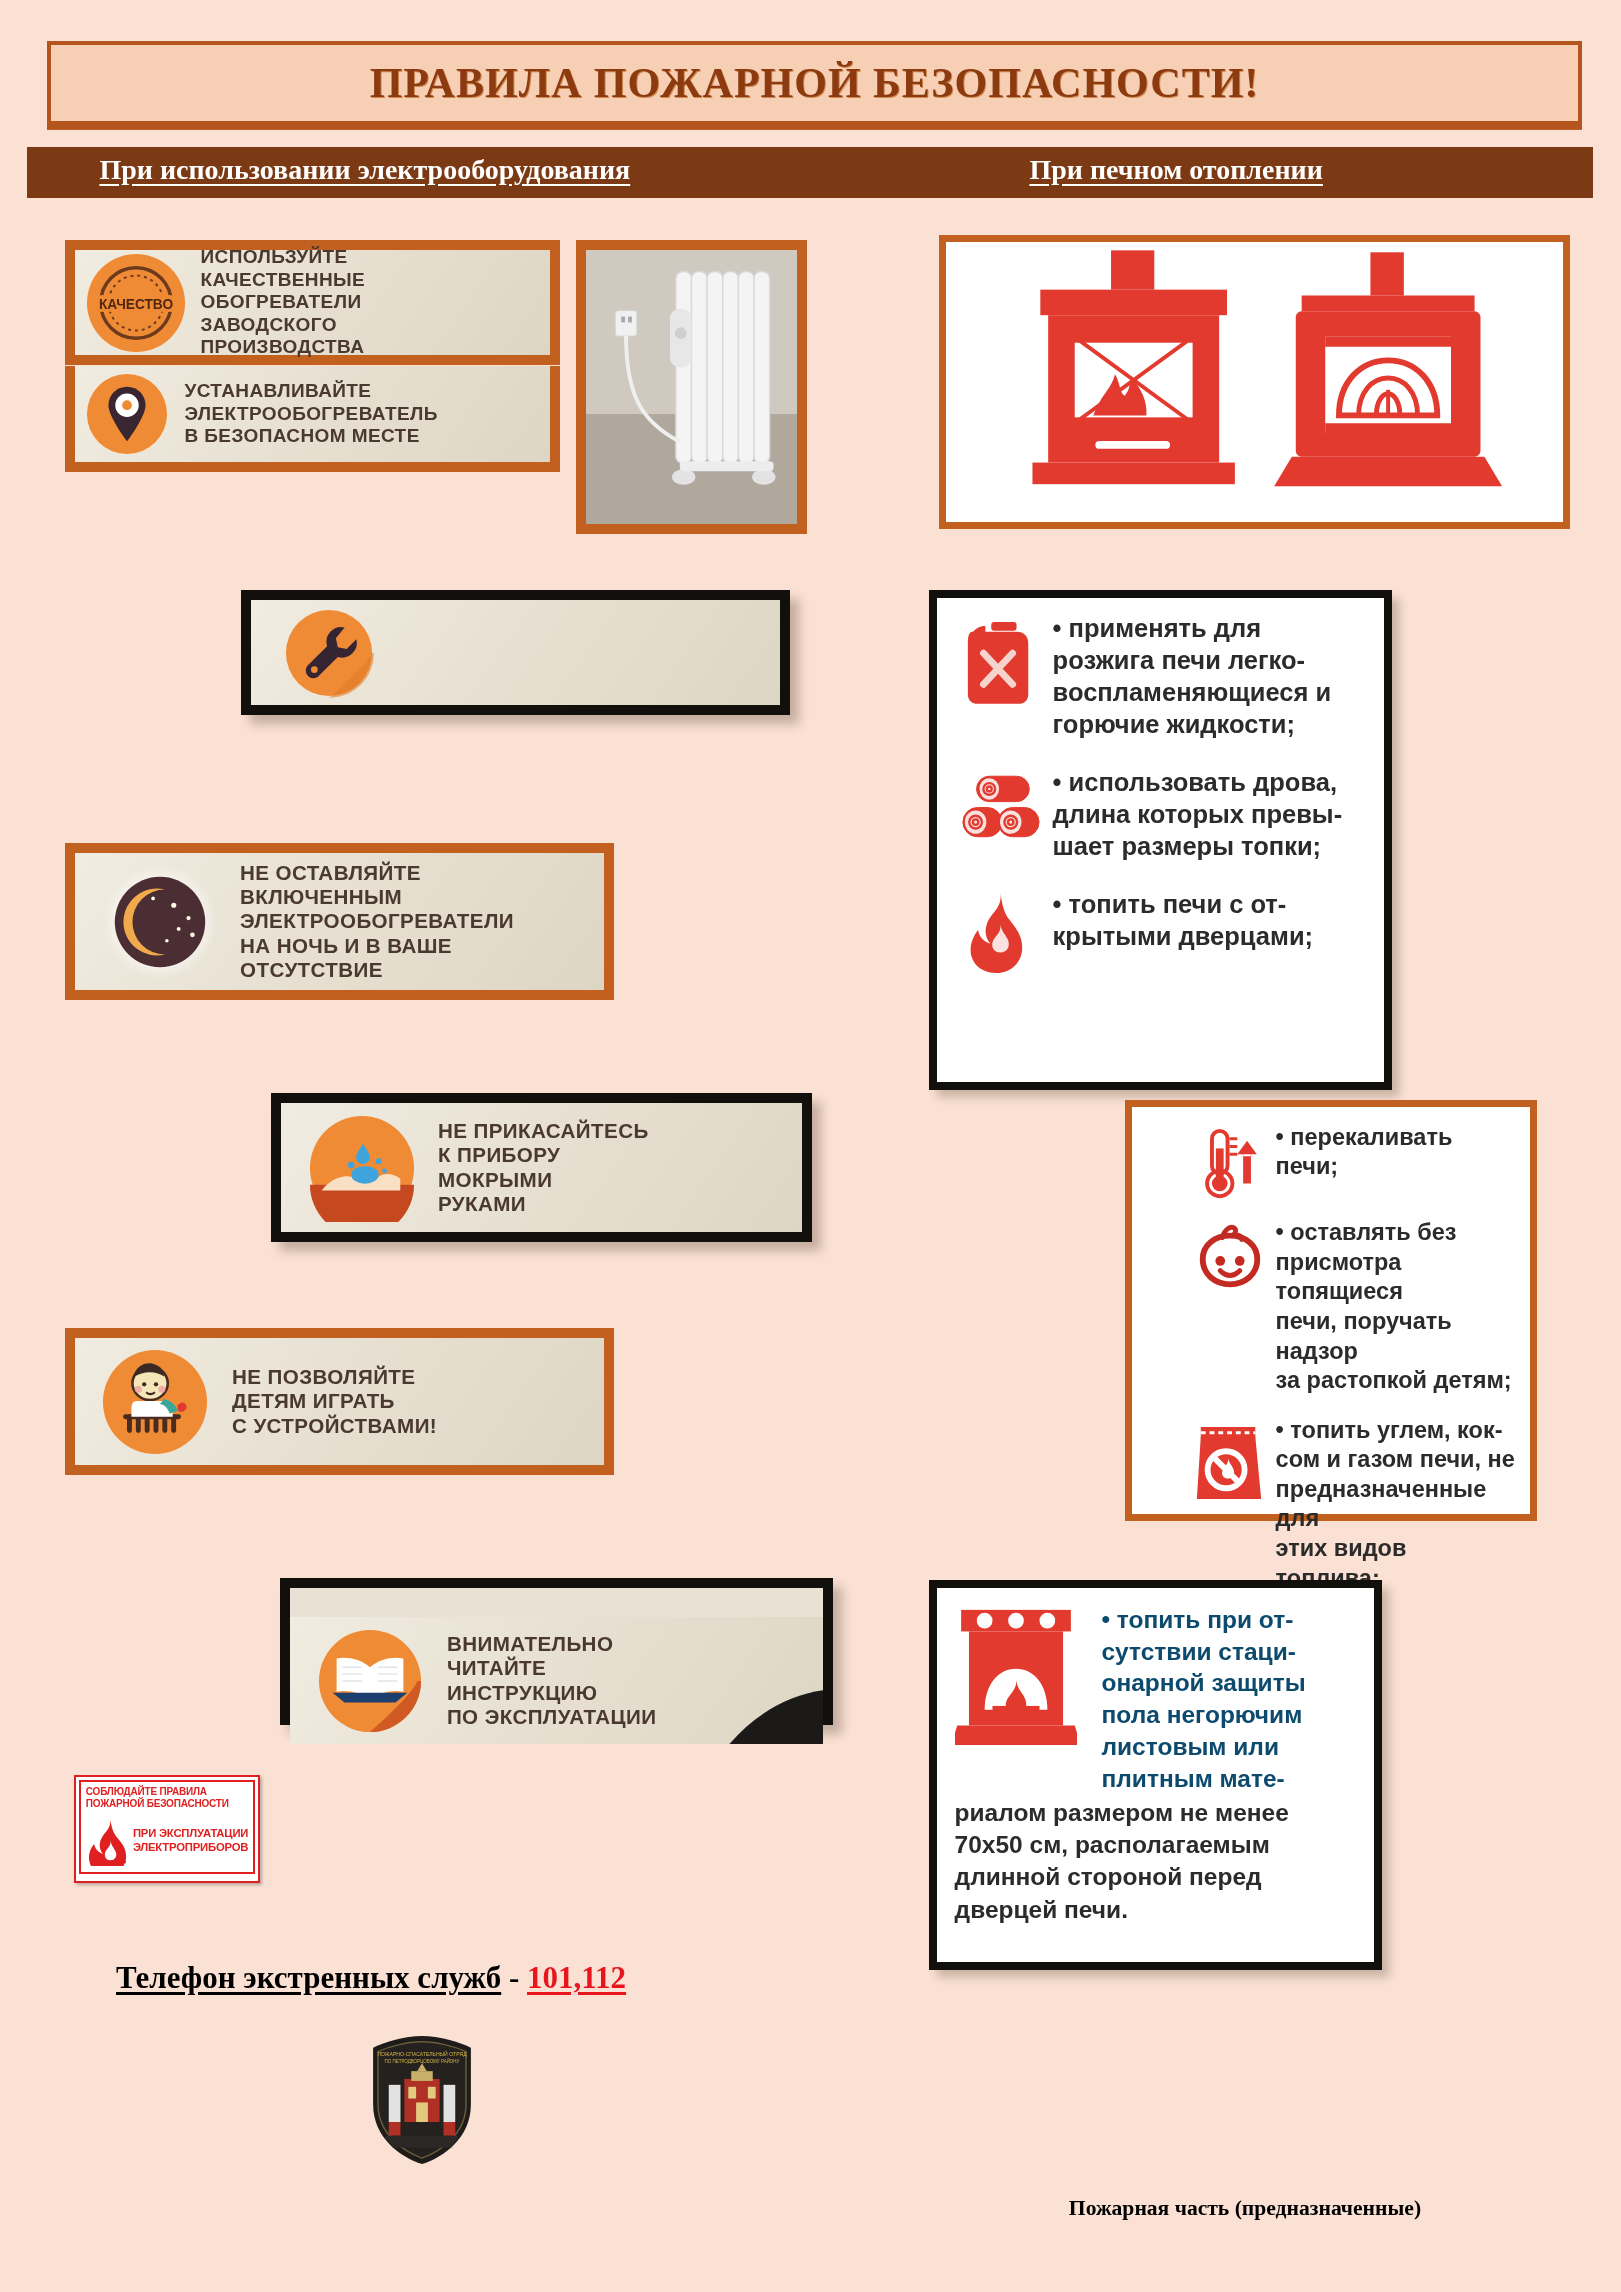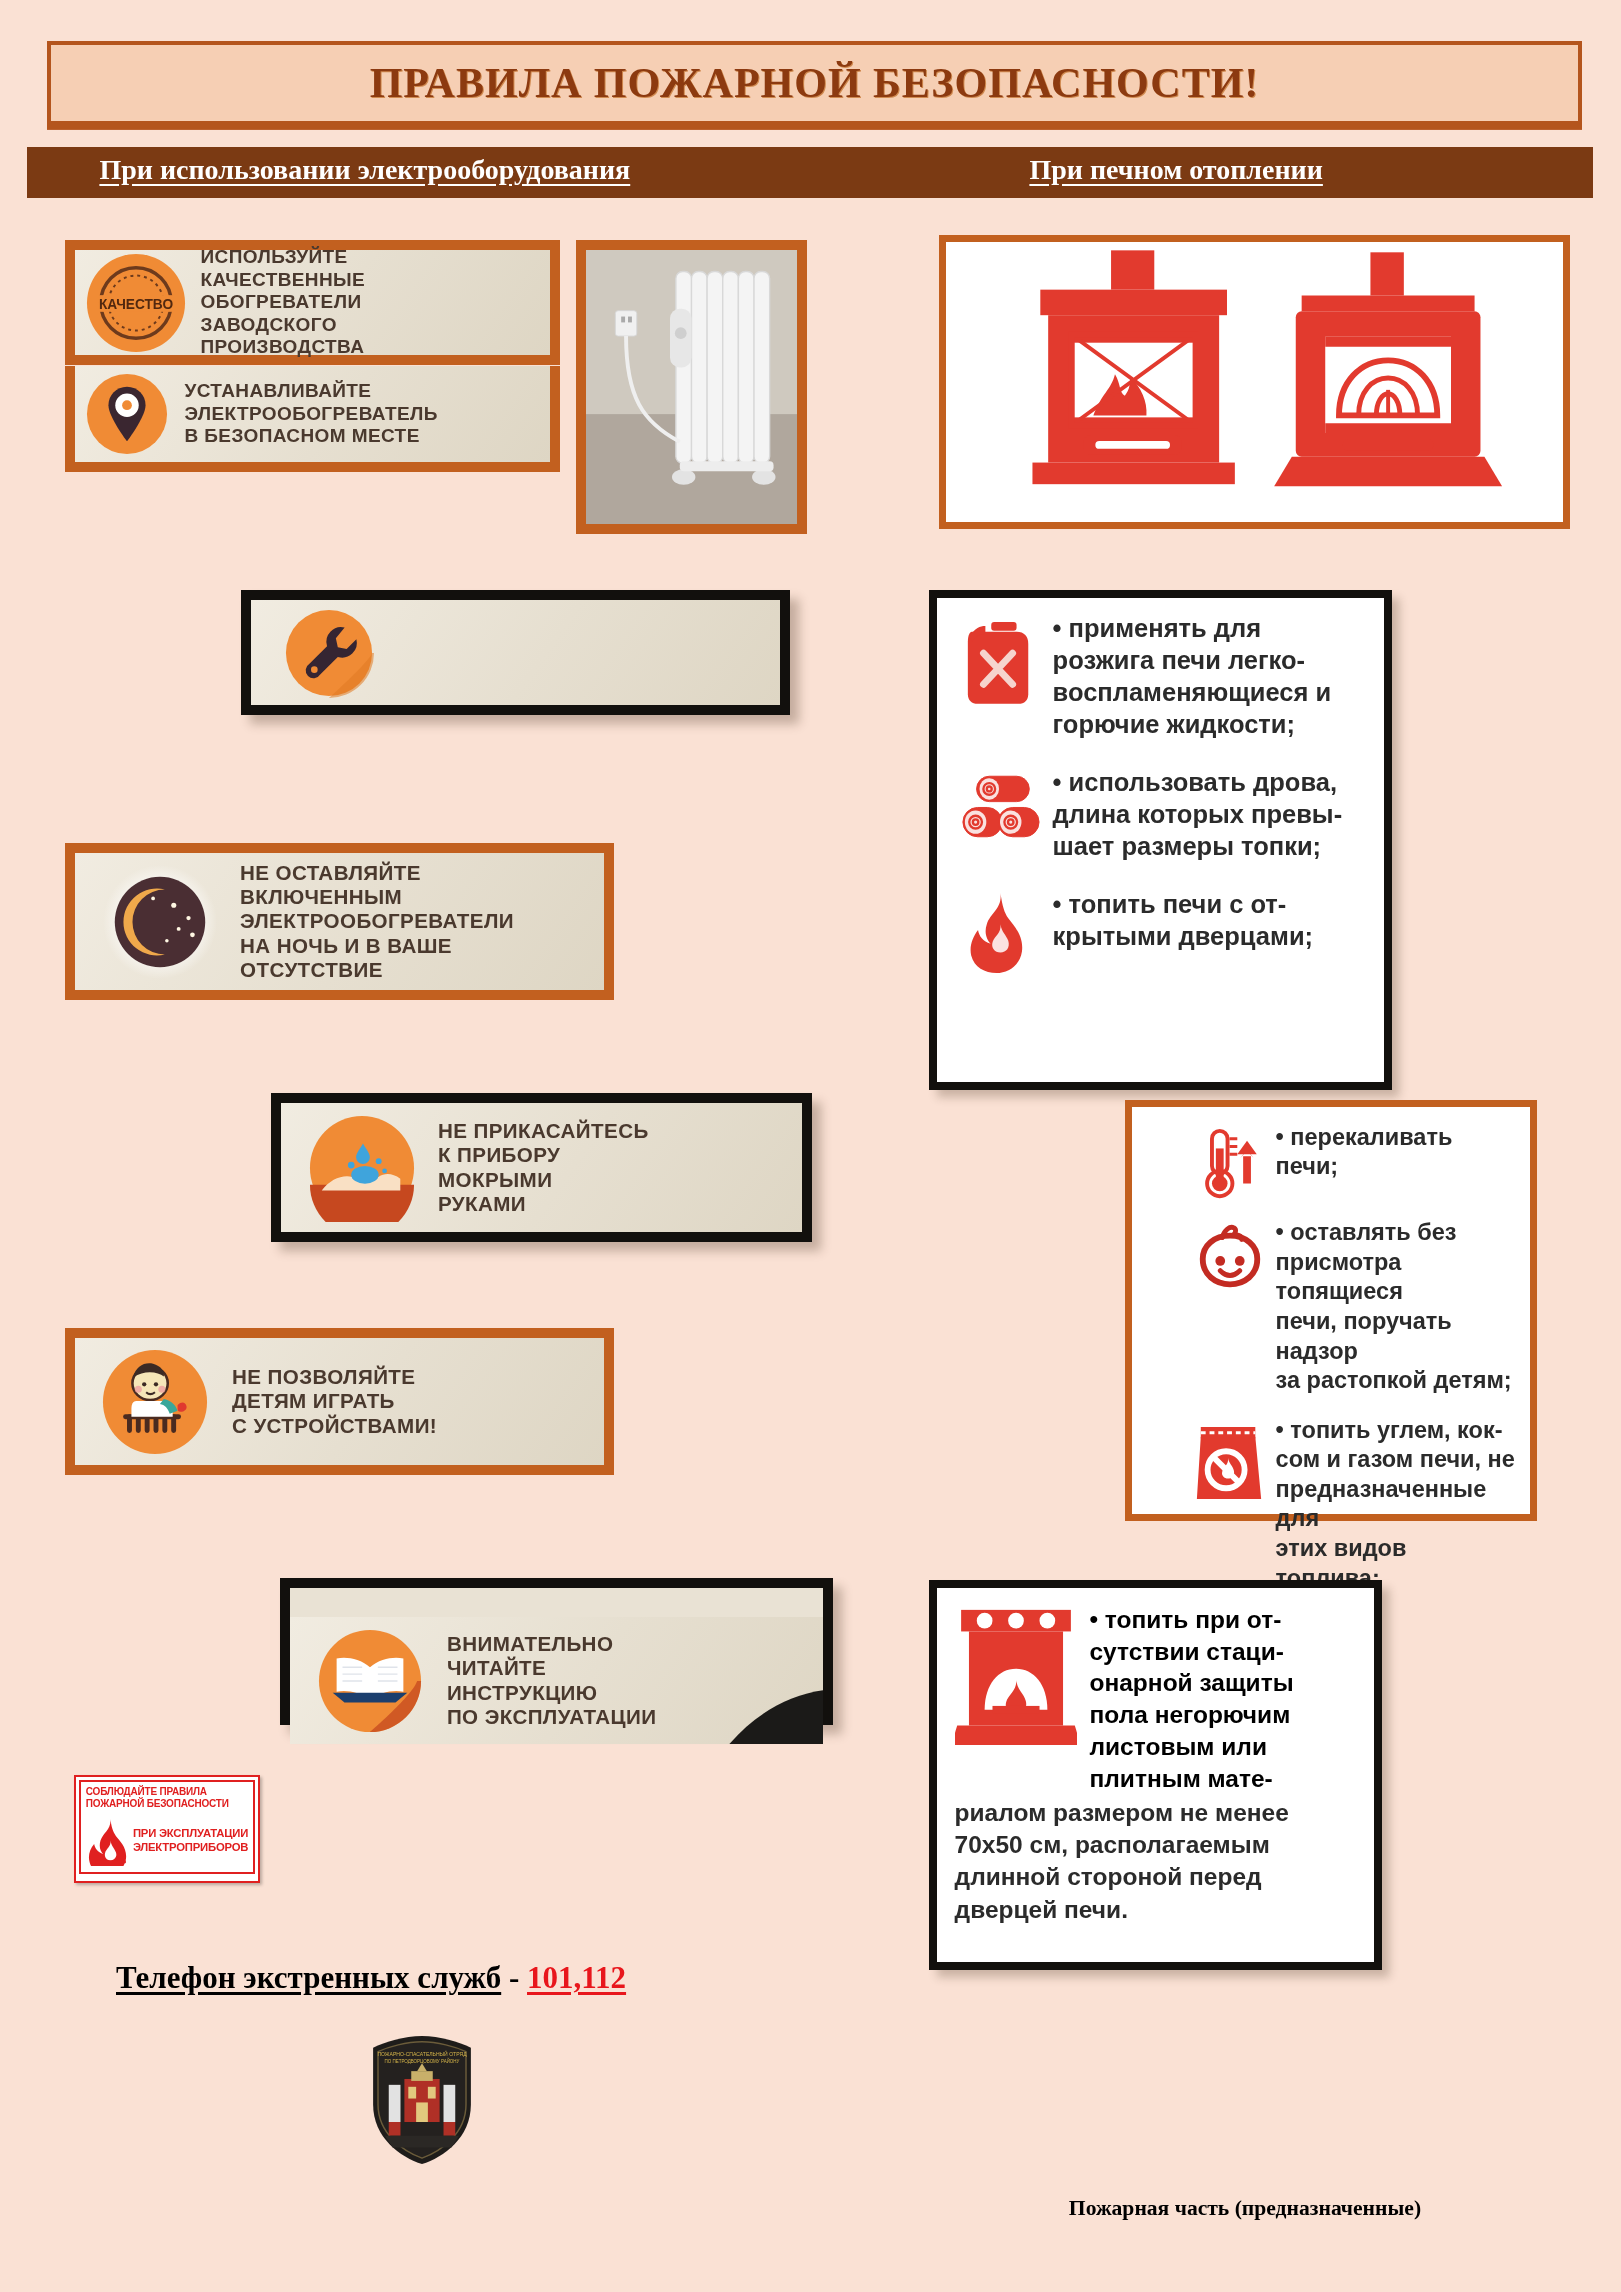--- a/index.html
+++ b/index.html
@@ -75,21 +75,21 @@
     position:absolute;left:74px;top:1775px;width:186px;height:108px;
     background:#fff;border:2.9px solid #e02020;box-sizing:border-box;
     box-shadow:2px 2px 2.9px rgba(0,0,0,.25);
   }
   .sticker-in{border:2px solid #e02020;margin:2.9px;height:calc(100% - 9.8px);
               box-sizing:border-box;padding:3.9px 4.9px;}
   .st-l1{color:#e02020;font-weight:bold;font-size:10px;text-align:left;
          line-height:1.25;letter-spacing:-0.2px;white-space:pre-line;}
   .st-bottom{display:flex;align-items:center;margin-top:3.9px;}
   .st-txt{color:#e02020;font-weight:bold;font-size:11.3px;line-height:1.3;
-          white-space:pre-line;text-align:left;flex:1;letter-spacing:-0.2px;}
+          white-space:pre-line;text-align:right;flex:1;letter-spacing:-0.2px;}
 
   
   .phone{
     position:absolute;left:116px;top:1960px;white-space:nowrap;
     font-family:"Liberation Serif",serif;font-weight:bold;font-size:31px;
   }
   .phone .lbl{color:#000;text-decoration:underline;text-underline-offset:3.9px;}
   .phone .dash{color:#000;}
   .phone .num{color:#e8161c;text-decoration:underline;text-underline-offset:3.9px;}
 
@@ -466,21 +466,21 @@
             <g fill="#fff">
                 <circle cx="30" cy="17" r="8"></circle>
                 <circle cx="62" cy="17" r="8"></circle>
                 <circle cx="94" cy="17" r="8"></circle>
               </g>
             <path d="M30 108c0-26 14-42 32-42s32 16 32 42z" fill="#fff"></path>
             <path d="M62 76c2 12-8 16-10 24-2 7 3 12 10 12s12-5 10-13c-2-8-9-11-10-23z" fill="#e23a2e"></path>
             <rect x="38" y="104" width="48" height="8" fill="#e23a2e"></rect>
           </svg>
         </div>
-        <div style="font-size:24.5px;line-height:1.3;font-weight:bold;color:#000000;white-space:pre-line;padding-left:5.9px;">• топить при от-
+        <div style="font-size:24.5px;line-height:1.3;font-weight:bold;color:#0c4a6e;white-space:pre-line;padding-left:5.9px;margin-left:12px;">• топить при от-
 сутствии стаци-
 онарной защиты
 пола негорючим
 листовым или
 плитным мате-</div>
       </div>
       <div style="font-size:24.5px;line-height:1.32;font-weight:bold;color:#2b2b2b;white-space:pre-line;margin-top:2px;">риалом размером не менее
 70х50 см, располагаемым
 длинной стороной перед
 дверцей печи.</div>

